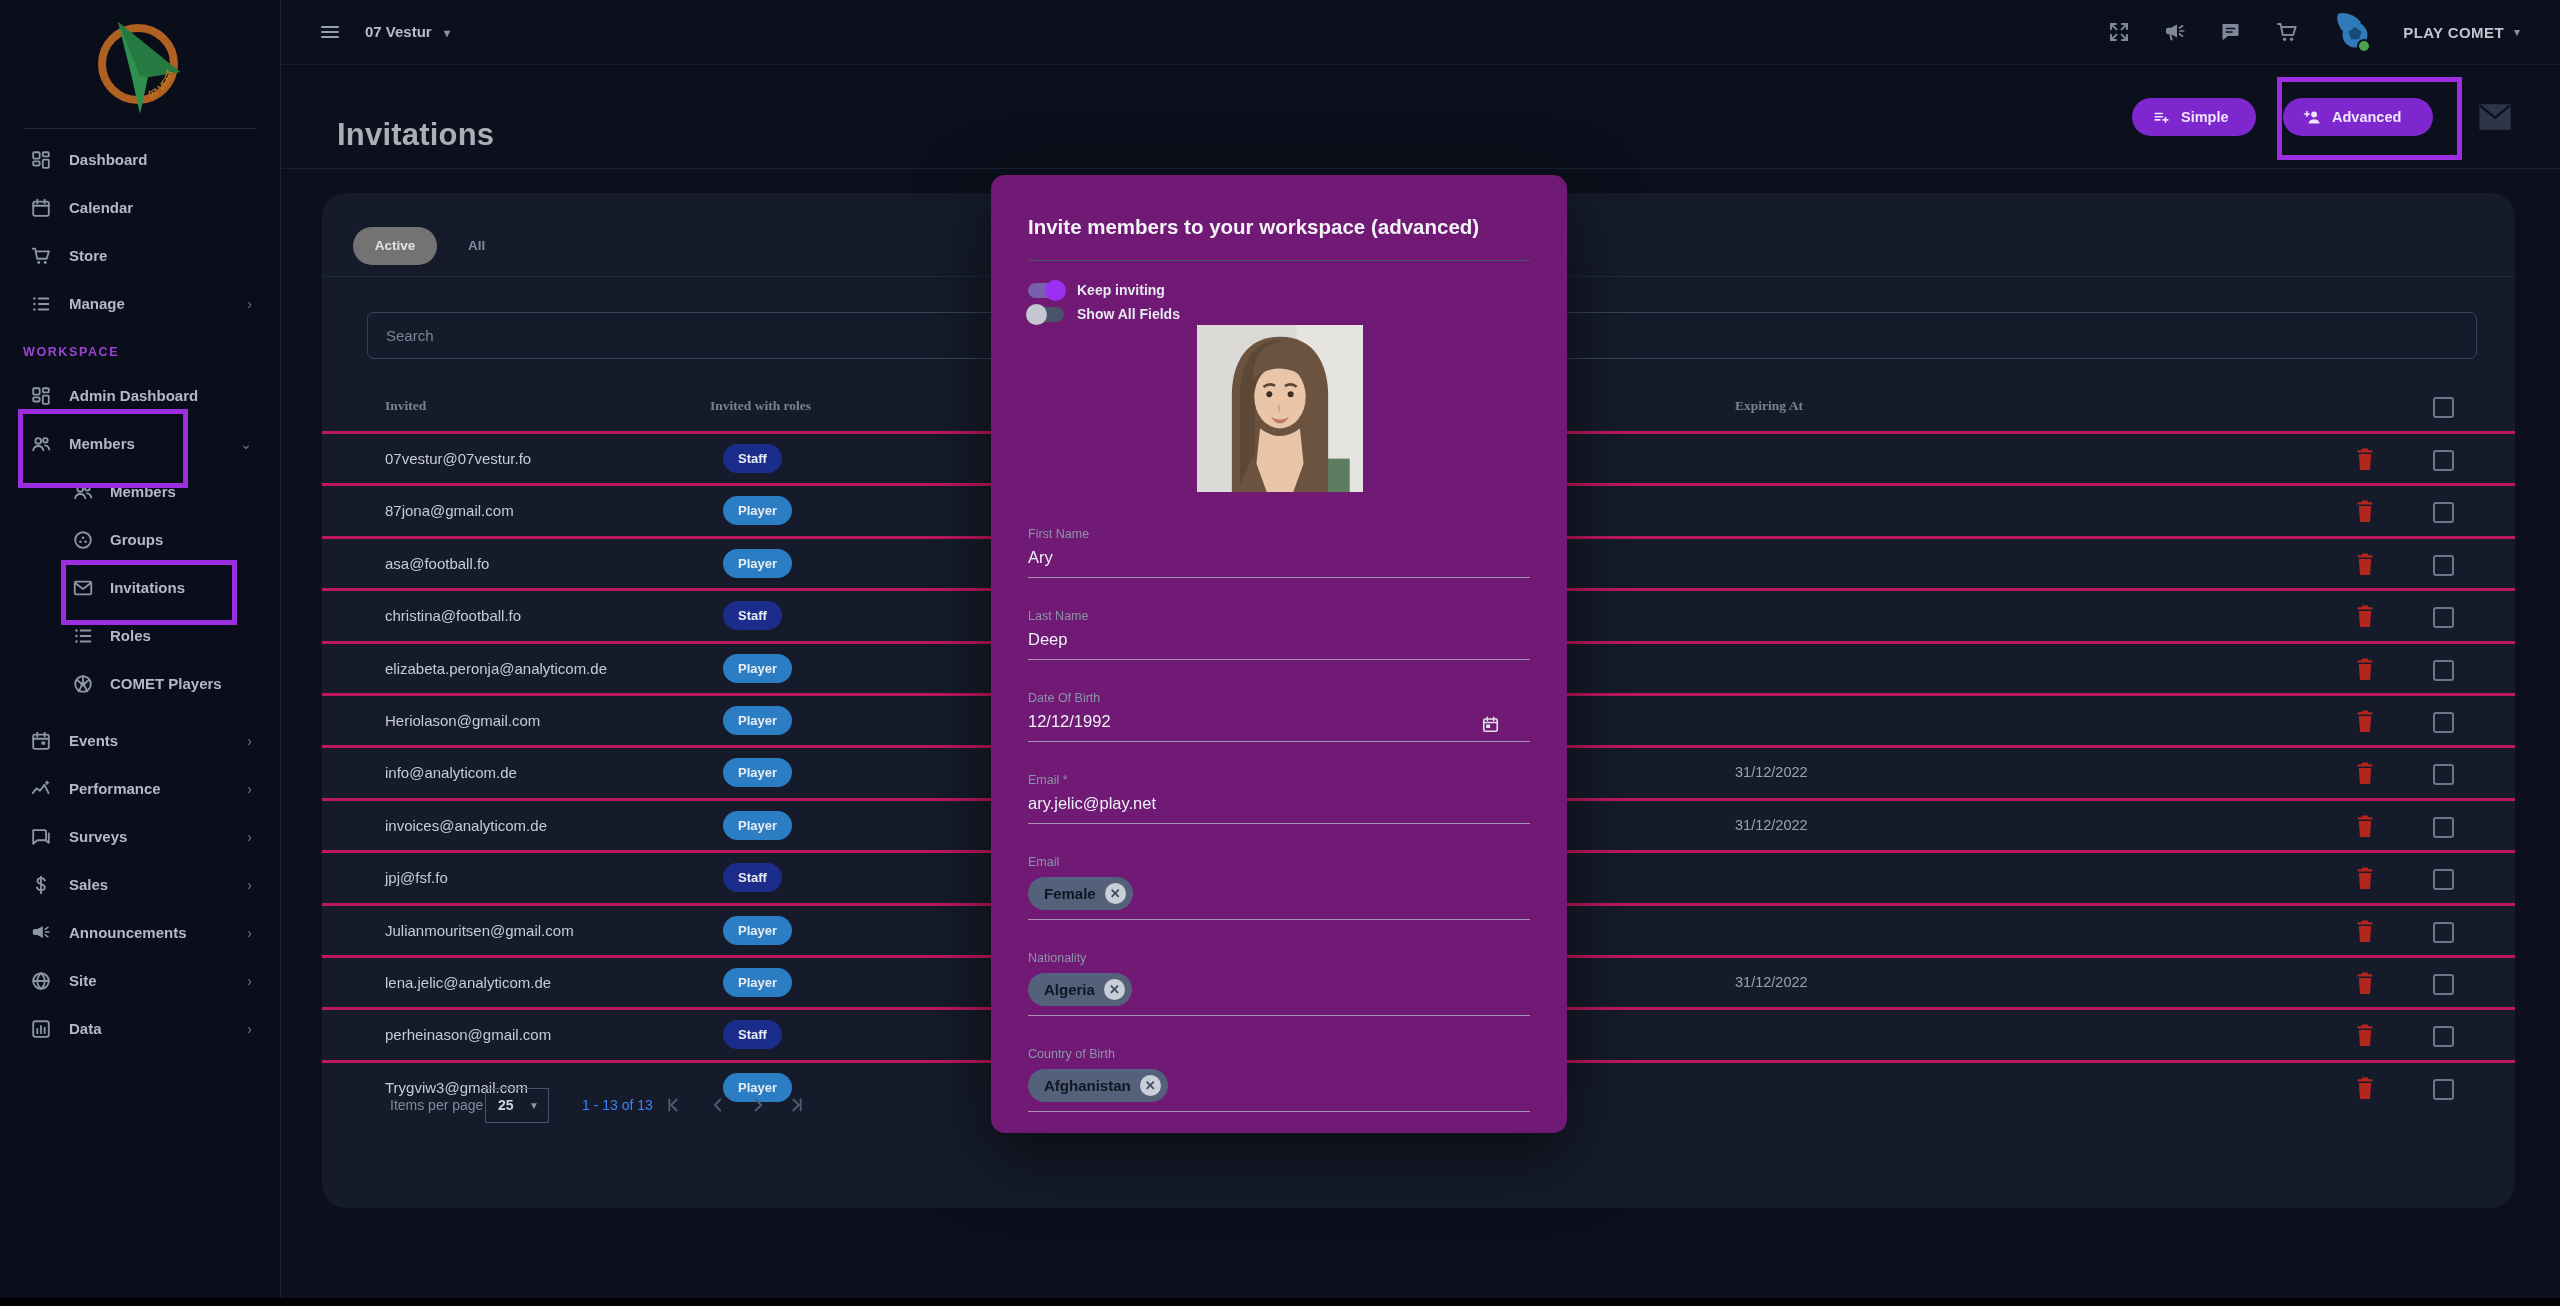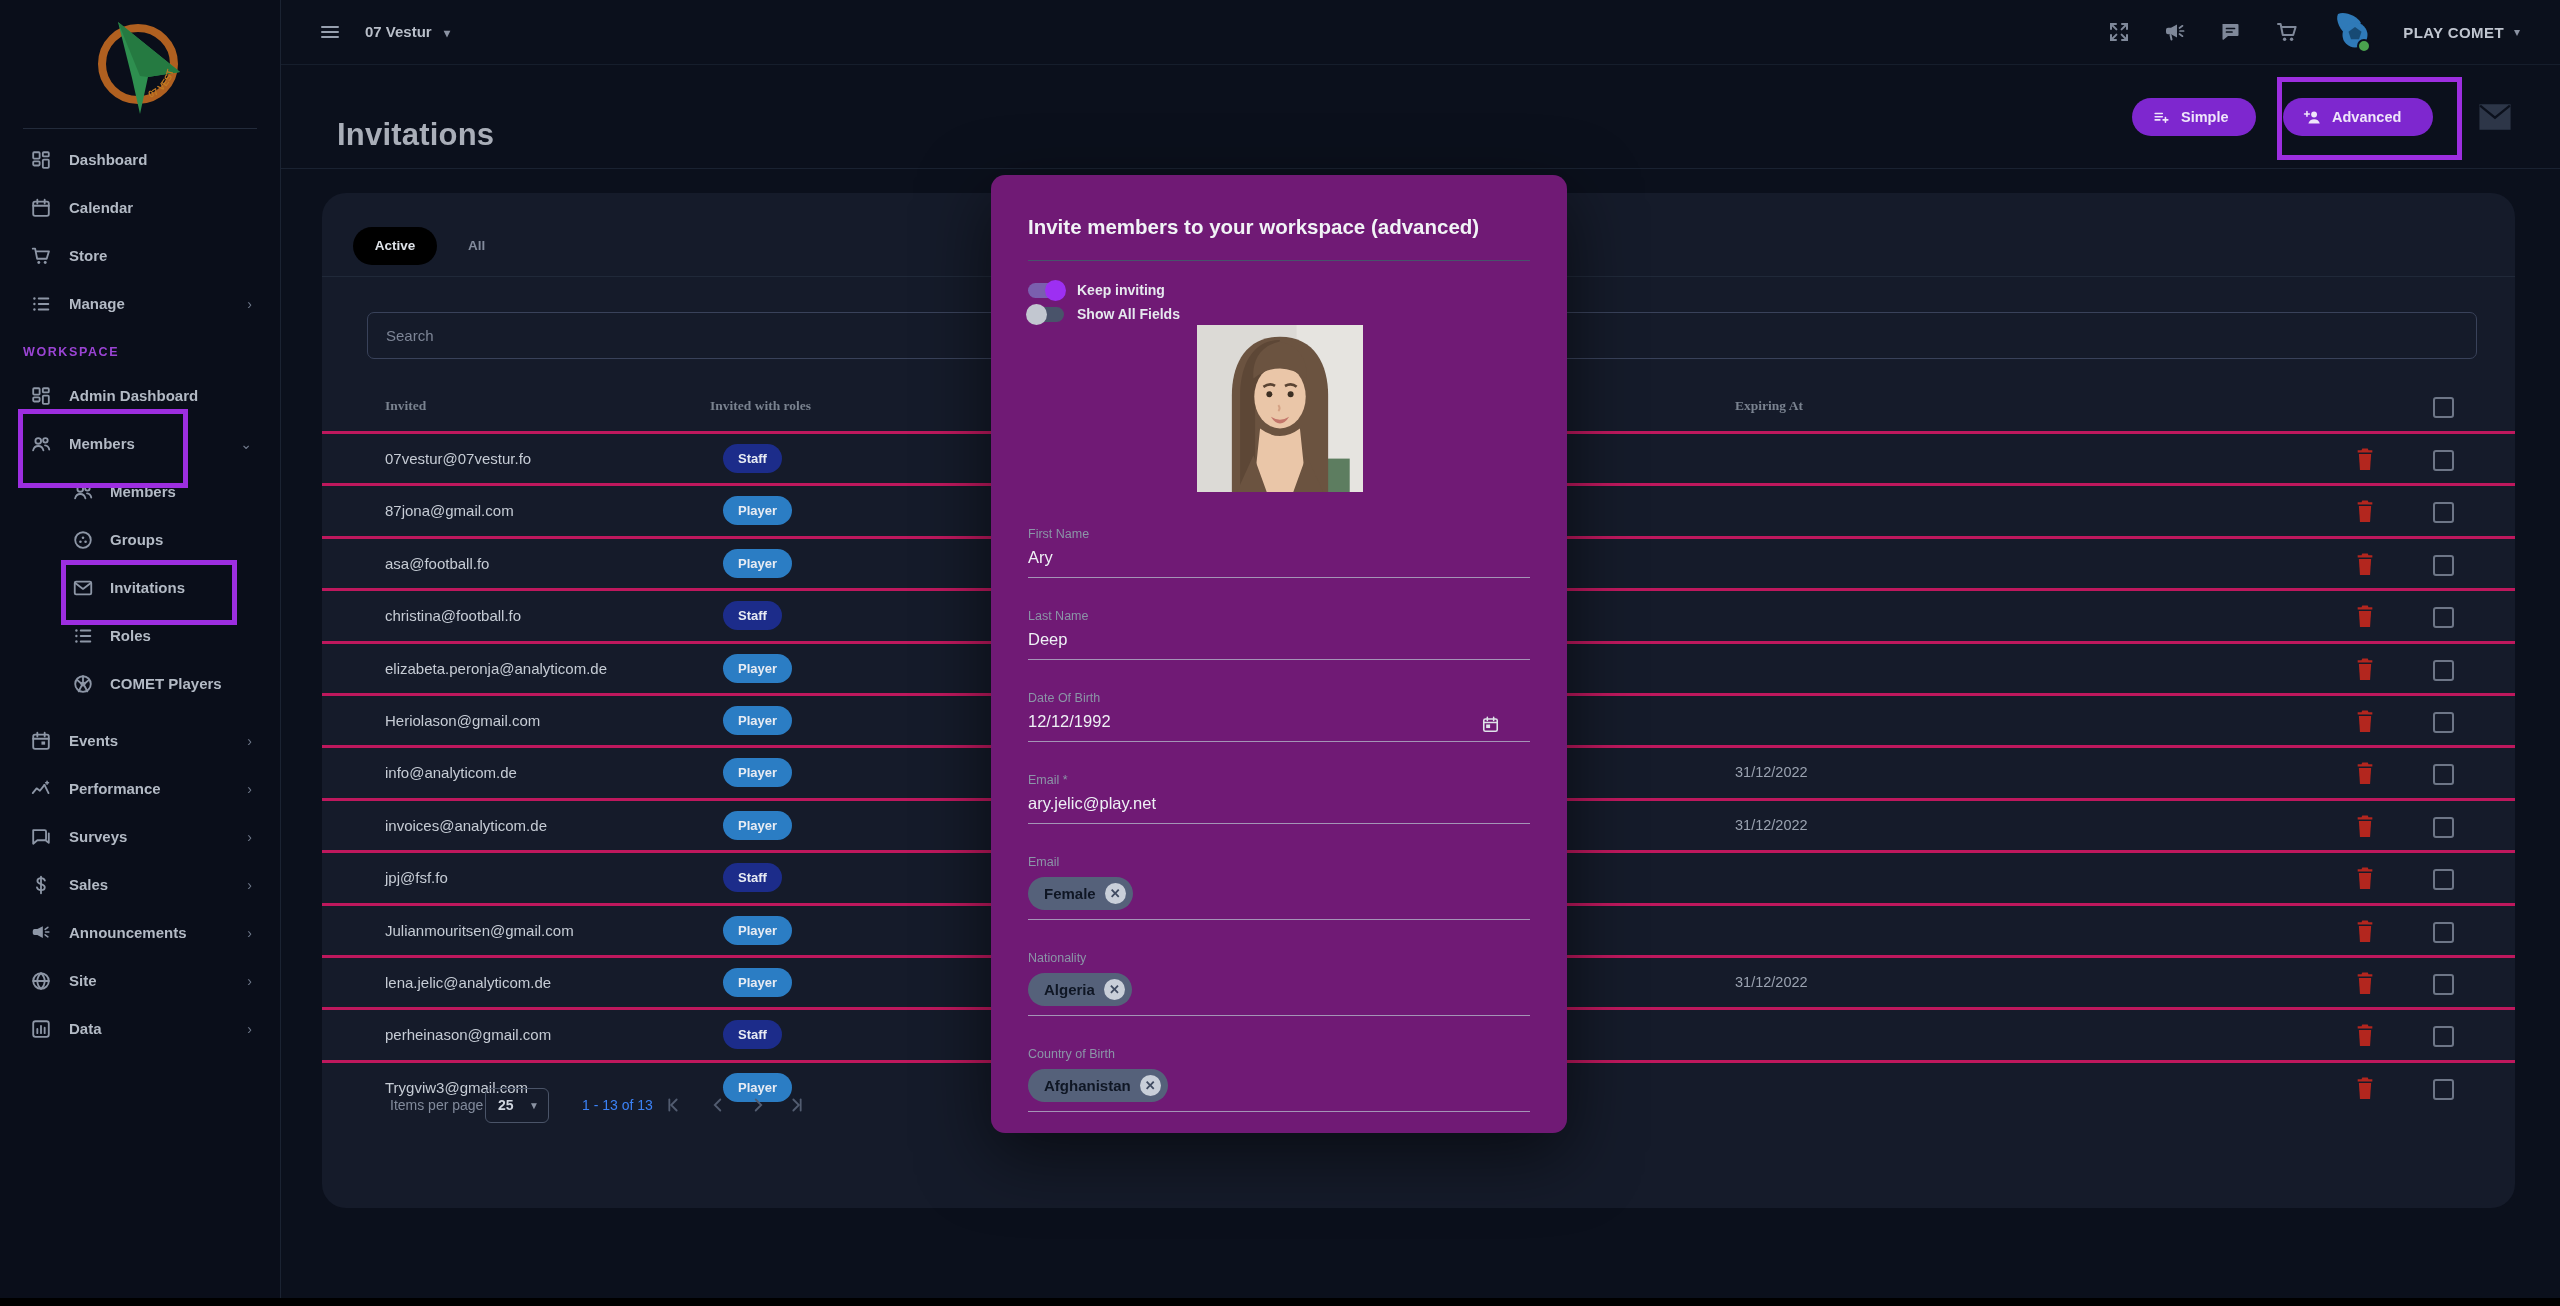--- a/index.html
+++ b/index.html
@@ -44,21 +44,21 @@
     font-family:inherit;font-size:14.5px;font-weight:700;display:flex;align-items:center;gap:10px;padding:0 20px;cursor:pointer;}
   .pill-btn svg{width:19px;height:19px;}
   #btn-simple{left:2132px;width:124px;}
   #btn-advanced{left:2283px;width:150px;}
   .head-mail{position:absolute;left:2478px;top:102px;width:34px;height:30px;color:#2d3648;}
   .head-mail svg{width:34px;height:30px;}
 
   
   .card{position:absolute;left:322px;top:193px;width:2193px;height:1015px;background:#151b2a;border-radius:24px;}
   .tab{position:absolute;top:34px;height:38px;line-height:38px;font-size:13.5px;cursor:pointer;}
-  .tab.active{left:31px;width:84px;text-align:center;background:#000000;border-radius:19px;color:#dfe3e9;font-weight:700;}
+  .tab.active{left:31px;width:84px;text-align:center;background:#737373;border-radius:19px;color:#dfe3e9;font-weight:700;}
   .tab.plain{left:146px;color:#828b9c;font-weight:600;}
   .tabs-divider{position:absolute;left:0;top:83px;width:100%;height:1px;background:#202939;}
   .search{position:absolute;left:45px;top:119px;width:2110px;height:47px;background:transparent;border:1px solid #39425a;border-radius:7px;
     color:#c7ccd6;font-family:inherit;font-size:15px;padding:0 18px;box-sizing:border-box;outline:none;}
   .search::placeholder{color:#7d8596;}
 
   .thead{position:absolute;left:0;top:187px;width:100%;height:51px;font-family:Liberation Serif, serif;}
   .th{position:absolute;top:0;line-height:51px;font-size:13.5px;font-weight:700;color:#79828f;}
   .th.c1{left:63px;} .th.c2{left:388px;} .th.c3{left:1413px;}
   .rows{position:absolute;left:0;top:238px;width:100%;}
@@ -69,21 +69,21 @@
   .badge.staff{background:var(--staff);}
   .badge.player{background:var(--player);}
   .c-exp{position:absolute;left:1413px;top:0;line-height:49px;font-size:14.5px;color:#9aa2b0;}
   .trash{position:absolute;left:2032px;top:13px;width:22px;height:24px;border:none;background:none;padding:0;color:var(--red);cursor:pointer;}
   .trash svg{width:22px;height:24px;}
   .cbx{position:absolute;left:2111px;top:16px;width:17px;height:17px;border:2px solid #6d7687;border-radius:3px;cursor:pointer;}
   .thead .cbx{top:17px;}
 
   .pager{position:absolute;left:0;top:892px;width:100%;height:40px;}
   .pg-label{position:absolute;left:68px;line-height:40px;font-size:14px;color:#828b9c;}
-  .pg-select{position:absolute;left:163px;top:3px;width:62px;height:33px;border:1px solid #4a5468;border-radius:6px;cursor:pointer;}
+  .pg-select{position:absolute;left:163px;top:3px;width:62px;height:33px;border:1px solid #4a5468;border-radius:0;cursor:pointer;}
   .pg-select .v{position:absolute;left:12px;line-height:33px;font-size:14px;font-weight:700;color:#cfd5de;}
   .pg-select .dn{position:absolute;right:9px;line-height:33px;font-size:10px;color:#8b93a3;}
   .pg-range{position:absolute;left:260px;line-height:40px;font-size:14px;color:#3b82f6;}
   .pg-btn{position:absolute;top:9px;width:22px;height:22px;color:#525c70;cursor:pointer;}
   .pg-btn svg{width:22px;height:22px;}
   #pg-first{left:340px;} #pg-prev{left:385px;} #pg-next{left:425px;} #pg-last{left:464px;}
 
   
   .modal{position:absolute;left:991px;top:175px;width:576px;height:958px;background:#701a75;border-radius:14px;
     box-shadow:0 22px 70px rgba(0,0,0,.55);}

